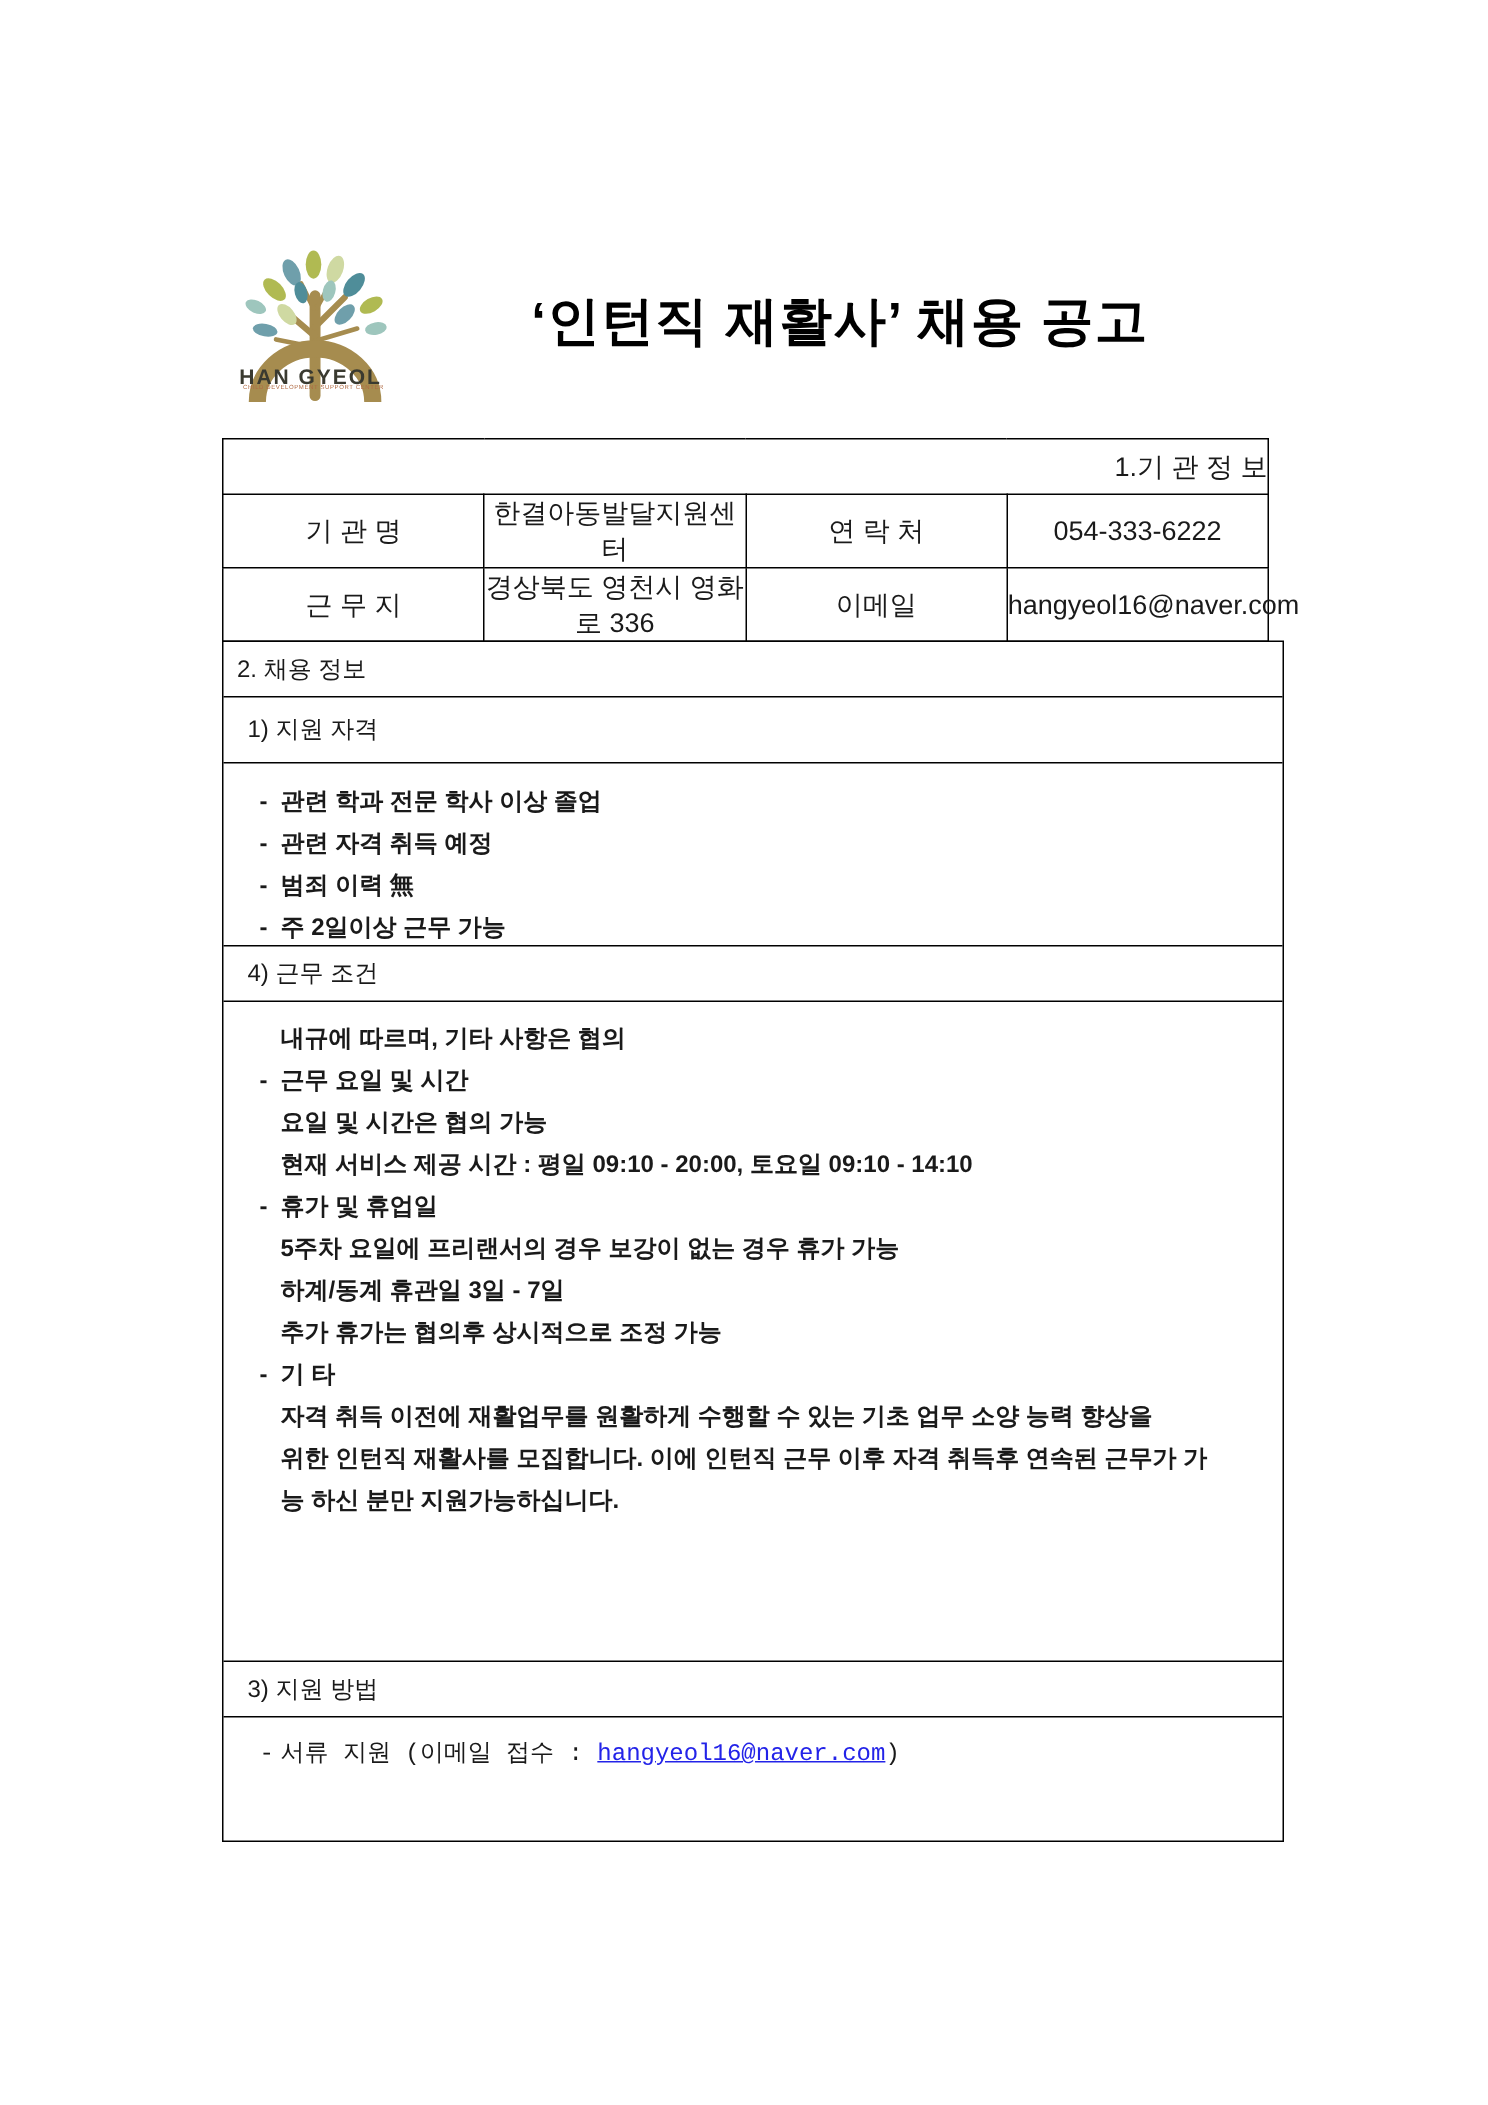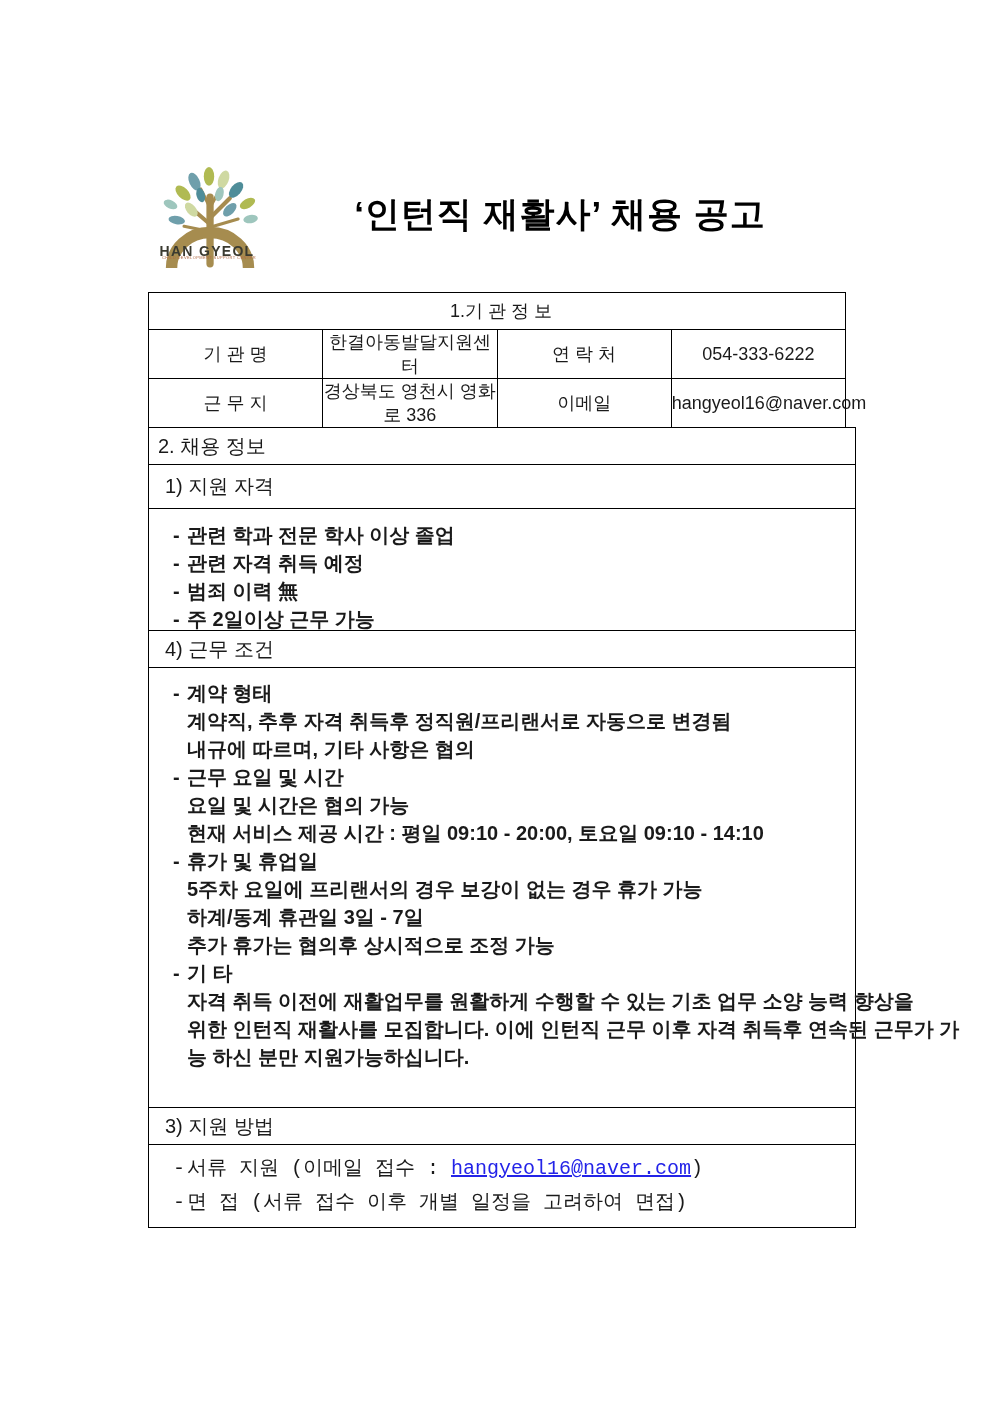--- a/index.html
+++ b/index.html
@@ -29,26 +29,26 @@
     text-align:center; font-size:35px; font-weight:800; letter-spacing:1px;
     color:#000000; white-space:nowrap;
   }
 
   
   table.t1 {
     position:absolute; left:148px; top:292px; width:698px;
     border-collapse:collapse; table-layout:fixed; font-size:18px;
   }
   table.t1 td { border:1px solid #000; height:38px; text-align:center; }
-  table.t1 tr.hd td { height:37px; text-align:center; padding-left:8px; }
+  table.t1 tr.hd td { height:37px; text-align:right; padding-left:8px; }
 
   
   .t2 {
     position:absolute; left:148px; top:427px; width:708px;
-    border:1px solid #000; font-size:20px;
+    border:1px solid #000; font-size:16px;
   }
   .t2 > div { border-bottom:1px solid #000; }
   .t2 > div:last-child { border-bottom:none; }
   .t2h  { height:37px; display:flex; align-items:center; padding-left:9px; }
   .sub1 { height:44px; display:flex; align-items:center; padding-left:16px; }
   .sub  { height:37px; display:flex; align-items:center; padding-left:16px; }
   .body1 { height:122px; padding-top:12px; }
   .body2 { height:440px; padding-top:11px; }
   .body3 { height:82px;  padding-top:7px;font-family:Liberation Mono, monospace; }
   .body1 .line, .body2 .line { line-height:28px;font-weight:bold; }
@@ -123,36 +123,33 @@
     <div class="sub1">1) 지원 자격</div>
     <div class="body1">
       <div class="line"><span class="dash">-</span><span>관련 학과 전문 학사 이상 졸업</span></div>
       <div class="line"><span class="dash">-</span><span>관련 자격 취득 예정</span></div>
       <div class="line"><span class="dash">-</span><span>범죄 이력 無</span></div>
       <div class="line"><span class="dash">-</span><span>주 2일이상 근무 가능</span></div>
     </div>
 
     <div class="sub">4) 근무 조건</div>
     <div class="body2">
-      <div class="line"><span class="dash">-</span><span>계약 형태</span></div>
-      <div class="line cont"><span>계약직, 추후 자격 취득후 정직원/프리랜서로 자동으로 변경됨</span></div>
       <div class="line cont"><span>내규에 따르며, 기타 사항은 협의</span></div>
       <div class="line"><span class="dash">-</span><span>근무 요일 및 시간</span></div>
       <div class="line cont"><span>요일 및 시간은 협의 가능</span></div>
       <div class="line cont"><span>현재 서비스 제공 시간 : 평일 09:10 - 20:00, 토요일 09:10 - 14:10</span></div>
       <div class="line"><span class="dash">-</span><span>휴가 및 휴업일</span></div>
       <div class="line cont"><span>5주차 요일에 프리랜서의 경우 보강이 없는 경우 휴가 가능</span></div>
       <div class="line cont"><span>하계/동계 휴관일 3일 - 7일</span></div>
       <div class="line cont"><span>추가 휴가는 협의후 상시적으로 조정 가능</span></div>
       <div class="line"><span class="dash">-</span><span>기 타</span></div>
       <div class="line cont"><span>자격 취득 이전에 재활업무를 원활하게 수행할 수 있는 기초 업무 소양 능력 향상을</span></div>
       <div class="line cont"><span>위한 인턴직 재활사를 모집합니다. 이에 인턴직 근무 이후 자격 취득후 연속된 근무가 가</span></div>
       <div class="line cont"><span>능 하신 분만 지원가능하십니다.</span></div>
     </div>
 
     <div class="sub">3) 지원 방법</div>
     <div class="body3">
       <div class="line"><span class="dash">-</span><span>서류 지원 (이메일 접수 : </span><a href="#" class="email">hangyeol16@naver.com</a><span>)</span></div>
-      <div class="line"><span class="dash">-</span><span>면 접 (서류 접수 이후 개별 일정을 고려하여 면접)</span></div>
     </div>
   </div>
 
 </div>
 
 </body></html>

